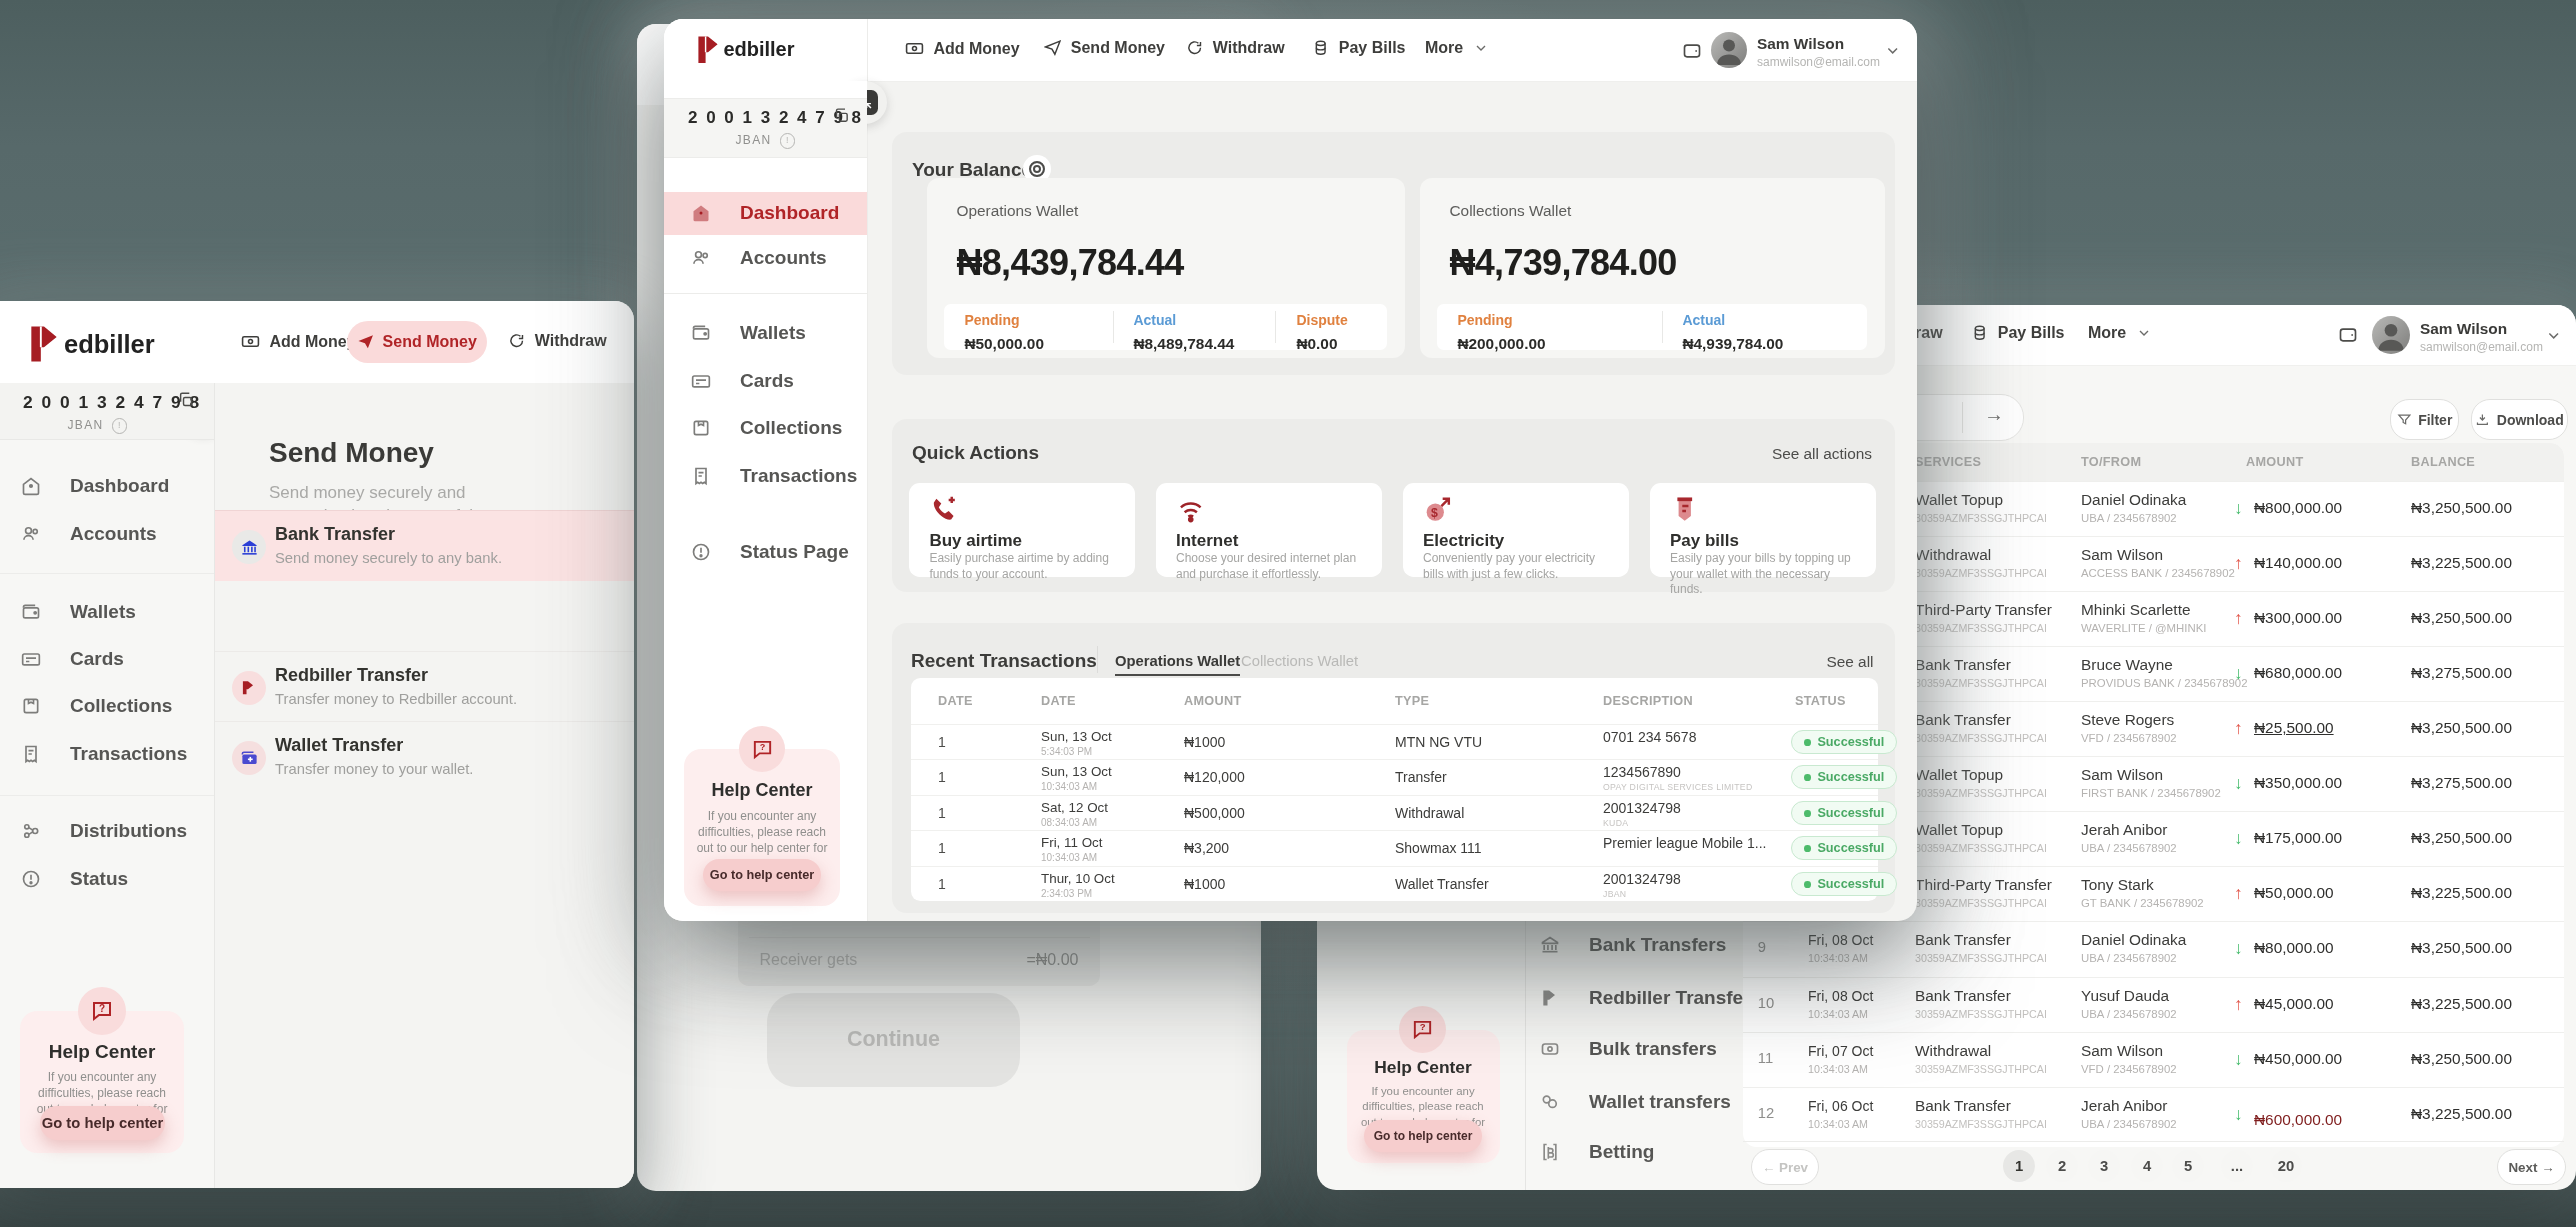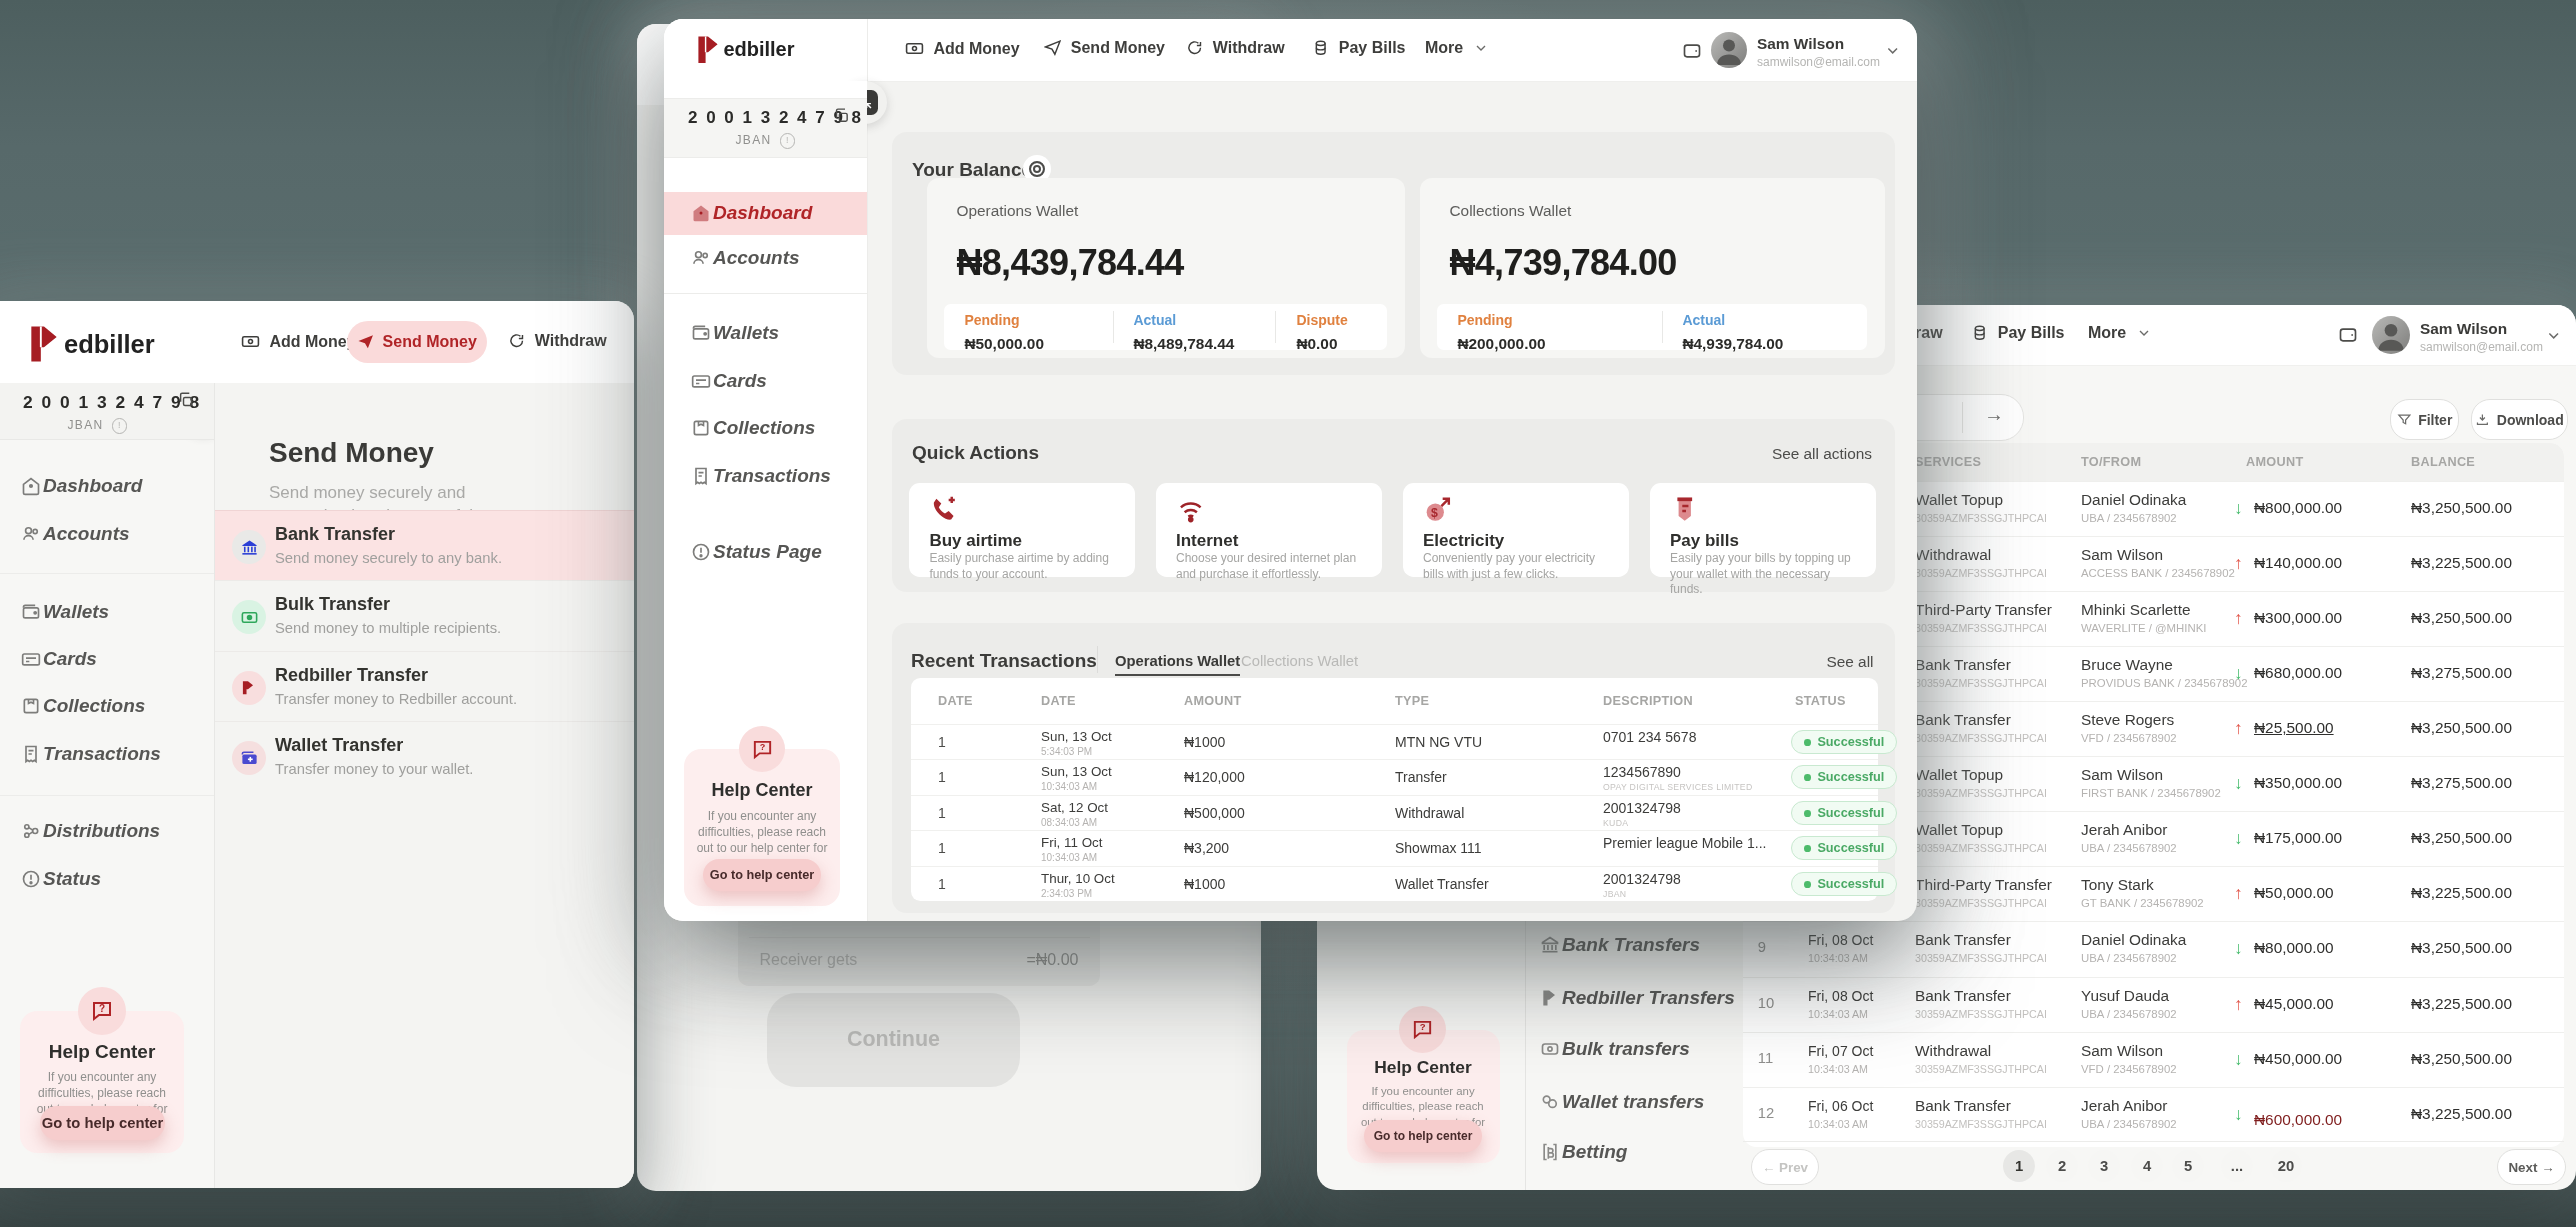--- a/index.html
+++ b/index.html
@@ -10,21 +10,21 @@
       radial-gradient(1073px 738px at 50% 40%, rgba(235,240,239,.38), rgba(235,240,239,0) 70%),
       linear-gradient(180deg,#4d5f5f 0%,#57696a 12%,#5f7272 45%,#566868 82%,#394646 100%);
   }
   .w{position:absolute;}
   .win{position:absolute;background:#f7f7f5;border-radius:19px;overflow:hidden;
        box-shadow:0 27px 74px rgba(22,34,34,.45),0 0 60px 13.4px rgba(235,240,238,.18);}
   .bar{position:absolute;background:#fff;}
   .row-line{position:absolute;height:0.7px;background:#ececea;}
   .navitem{display:flex;align-items:center;gap:9.4px;font-size:16px;color:#3e3e3c;font-weight:600;}
   .navitem svg{flex:0 0 auto;}
-  .sbitem{display:flex;align-items:center;gap:2px;font-size:19px;font-weight:600;color:#565654;font-style:italic;}
+  .sbitem{display:flex;align-items:center;gap:29px;font-size:19px;font-weight:600;color:#565654;}
   .sbicon{width:20px;height:20px;color:#7d7d7b;}
   .pill-active{background:#fadada;color:#b02427;border-radius:27px;display:flex;align-items:center;justify-content:center;gap:8px;font-weight:700;}
   .badge{display:inline-flex;align-items:center;gap:6.7px;border:1.3px solid #c8e9d0;background:#f1fbf3;
          color:#4aa965;font-size:12.7px;font-weight:600;border-radius:13.4px;padding:4px 12px;}
   .badge .dot{width:6.7px;height:6.7px;border-radius:50%;background:#4dbb6b;}
   .dir-down{color:#3fb967}.dir-up{color:#e2574c}
   .helpcard{position:absolute;background:#fdeeee;border-radius:17.4px;}
   .helpbtn{position:absolute;background:#f6cdcd;border-radius:20px;display:flex;align-items:center;justify-content:center;
            font-size:14.8px;font-weight:700;color:#472a2a;box-shadow:0 6.7px 16px rgba(214,140,140,.45);}
   .helpic{position:absolute;border-radius:50%;background:#f9dcdc;display:flex;align-items:center;justify-content:center;color:#b02427;}
@@ -469,30 +469,20 @@
             <rect x="5" y="11" width="2" height="7"></rect>
             <rect x="9.5" y="11" width="2" height="7"></rect>
             <rect x="14" y="11" width="2" height="7"></rect>
             <rect x="18" y="11" width="2" height="7"></rect>
             <rect x="3" y="19" width="18" height="2"></rect>
           </svg>
       </div>
       <div class="w" style="left:60px;top:13.4px;font-size:18px;font-weight:700;color:#33332f;">Bank Transfer</div>
       <div class="w" style="left:60px;top:39px;font-size:14.8px;color:#9f9f9d;">Send money securely to any bank.</div>
     </div>
-    <div class="w" style="left:0;top:197px;width:419px;height:70px;border-top:0.7px solid #eceae8;">
-      <div class="iconcirc w" style="left:17px;top:19px;width:34px;height:34px;background:#d9f3e3;">
-        <svg width="19" height="19" viewBox="0 0 24 24" fill="none" stroke="#2ea75b" stroke-width="2">
-            <rect x="3" y="6" width="18" height="12" rx="2"></rect>
-            <circle cx="12" cy="12" r="2.5" fill="#2ea75b"></circle>
-          </svg>
-      </div>
-      <div class="w" style="left:60px;top:13.4px;font-size:18px;font-weight:700;color:#33332f;">Bulk Transfer</div>
-      <div class="w" style="left:60px;top:39px;font-size:14.8px;color:#9f9f9d;">Send money to multiple recipients.</div>
-    </div>
     <div class="w" style="left:0;top:268px;width:419px;height:70px;border-top:0.7px solid #eceae8;">
       <div class="iconcirc w" style="left:17px;top:19px;width:34px;height:34px;background:#f8dede;">
         <svg width="17.4" height="17.4" viewBox="0 0 24 24" fill="#a61d23">
             <path d="M4 3h7l7 5.5L11 14H9v7H4z"></path>
           </svg>
       </div>
       <div class="w" style="left:60px;top:13.4px;font-size:18px;font-weight:700;color:#33332f;">Redbiller Transfer</div>
       <div class="w" style="left:60px;top:39px;font-size:14.8px;color:#9f9f9d;">Transfer money to Redbiller account.</div>
     </div>
     <div class="w" style="left:0;top:338px;width:419px;height:70px;border-top:0.7px solid #eceae8;">

